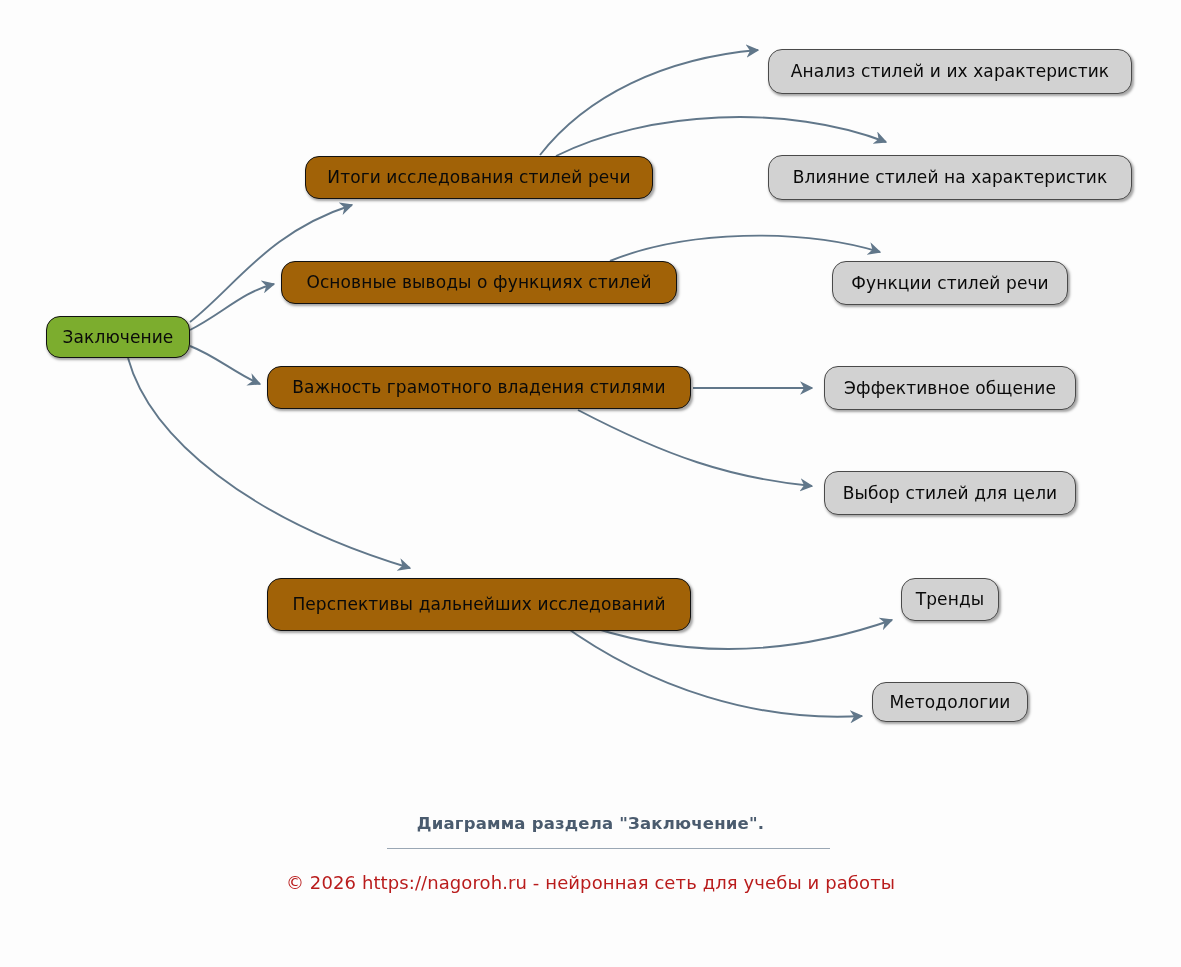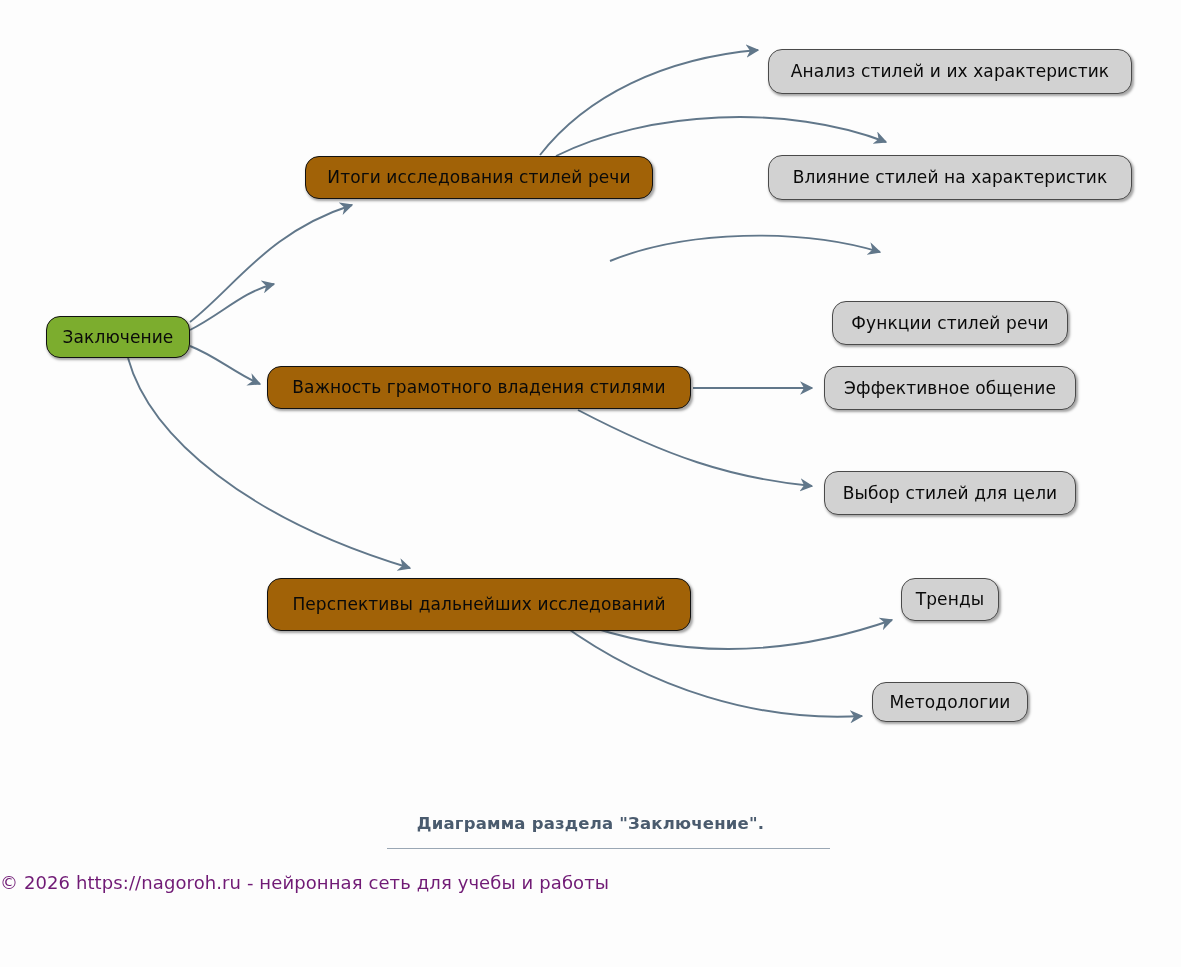--- a/index.html
+++ b/index.html
@@ -62,22 +62,23 @@
     letter-spacing: 0.2px;
   }
   .rule {
     position: absolute;
     height: 1px;
     background: #9aa7b4;
   }
   .footer {
     position: absolute;
     width: 1181px;
+    text-align: center;
     font-size: 18px;
-    color: #701a75;
+    color: #b91c1c;
     letter-spacing: 0.1px;
   }
 </style>
 </head>
 <body>
 
 <div id="canvas">
 
   <svg id="edge-layer" viewBox="0 0 1181 967" xmlns="http://www.w3.org/2000/svg">
     <defs>
@@ -115,21 +116,24 @@
   <div class="node branch" style="left:305px; top:156px; width:348px; height:43px;">
     <span>Итоги исследования стилей речи</span>
   </div>
   <div class="node leaf" style="left:768px; top:49px; width:364px; height:45px;">
     <span>Анализ стилей и их характеристик</span>
   </div>
   <div class="node leaf" style="left:768px; top:155px; width:364px; height:45px;">
     <span>Влияние стилей на характеристик</span>
   </div>
 
-  <div class="node leaf" style="left:832px; top:261px; width:236px; height:44px;margin-top:40px;">
+  <div class="node branch" style="left:281px; top:261px; width:396px; height:43px;">
+    <span>Основные выводы о функциях стилей</span>
+  </div>
+  <div class="node leaf" style="left:832px; top:261px; width:236px; height:44px;">
     <span>Функции стилей речи</span>
   </div>
 
   <div class="node branch" style="left:267px; top:366px; width:424px; height:43px;">
     <span>Важность грамотного владения стилями</span>
   </div>
   <div class="node leaf" style="left:824px; top:366px; width:252px; height:44px;">
     <span>Эффективное общение</span>
   </div>
   <div class="node leaf" style="left:824px; top:471px; width:252px; height:44px;">

